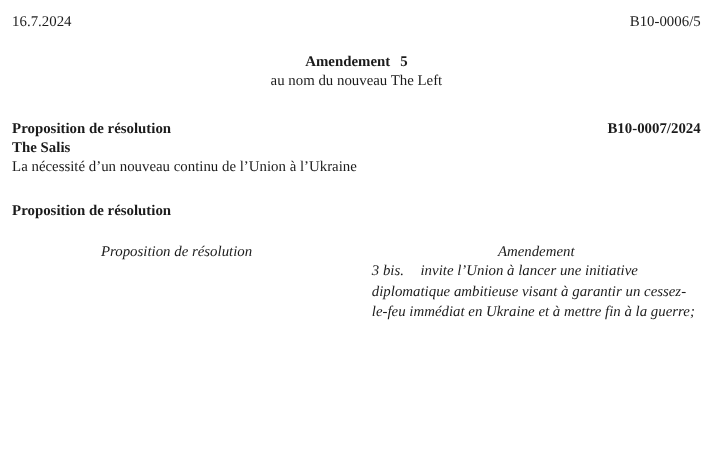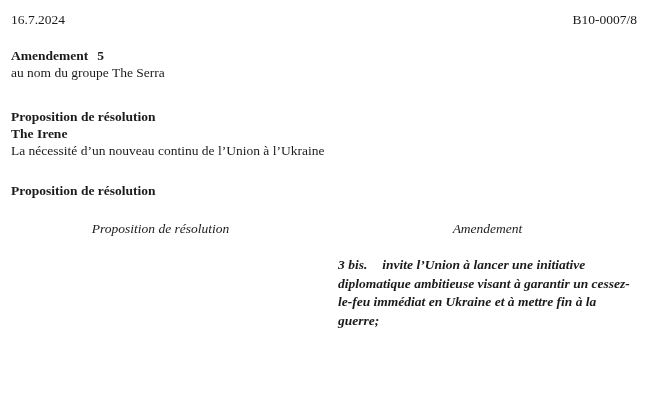--- a/index.html
+++ b/index.html
@@ -13,58 +13,58 @@
     font-family: "Liberation Serif", "DejaVu Serif", serif;
     font-size: 13.5px;
     line-height: 17px;
     padding: 11px 13px 0 11px;
     overflow: hidden;
   }
   .row { display: flex; justify-content: space-between; align-items: baseline; }
   .bold { font-weight: bold; }
   .italic { font-style: italic; }
 
-  .amendment-id { margin-top: 19px; }
+  .amendment-id { margin-top: 19px; text-align: center; }
   .amend-num { margin-left: 9px; }
 
   .motion-block { margin-top: 27px; }
   .target-block { margin-top: 23px; }
 
   .compare-table { margin-top: 21px; display: flex; }
   .col { width: 299px; }
   .left-col { margin-right: 28px; }
   .col-header { text-align: center; }
   .amendment-body {
-    margin-top: 19px;
     line-height: 18.5px;
-    font-weight: bold;
+    font-weight: normal;
     font-style: italic;
   }
   .para-num { margin-right: 15px; }
 </style>
 </head>
 <body>
 
 <div class="page">
 
   <div class="row">
     <span>16.7.2024</span>
-    <span>B10-0007/8</span>
+    <span>B10-0006/5</span>
   </div>
 
   <div class="amendment-id">
     <div class="bold"><span>Amendement</span><span class="amend-num">5</span></div>
-    <div>au nom du groupe The Serra</div>
+    <div>au nom du nouveau The Left</div>
   </div>
 
   <div class="motion-block">
     <div class="row">
       <span class="bold">Proposition de résolution</span>
+      <span class="bold">B10-0007/2024</span>
     </div>
-    <div class="bold">The Irene</div>
+    <div class="bold">The Salis</div>
     <div>La nécessité d’un nouveau continu de l’Union à l’Ukraine</div>
   </div>
 
   <div class="target-block">
     <div class="bold">Proposition de résolution</div>
   </div>
 
   <div class="compare-table">
     <div class="col left-col">
       <div class="col-header italic">Proposition de résolution</div>

